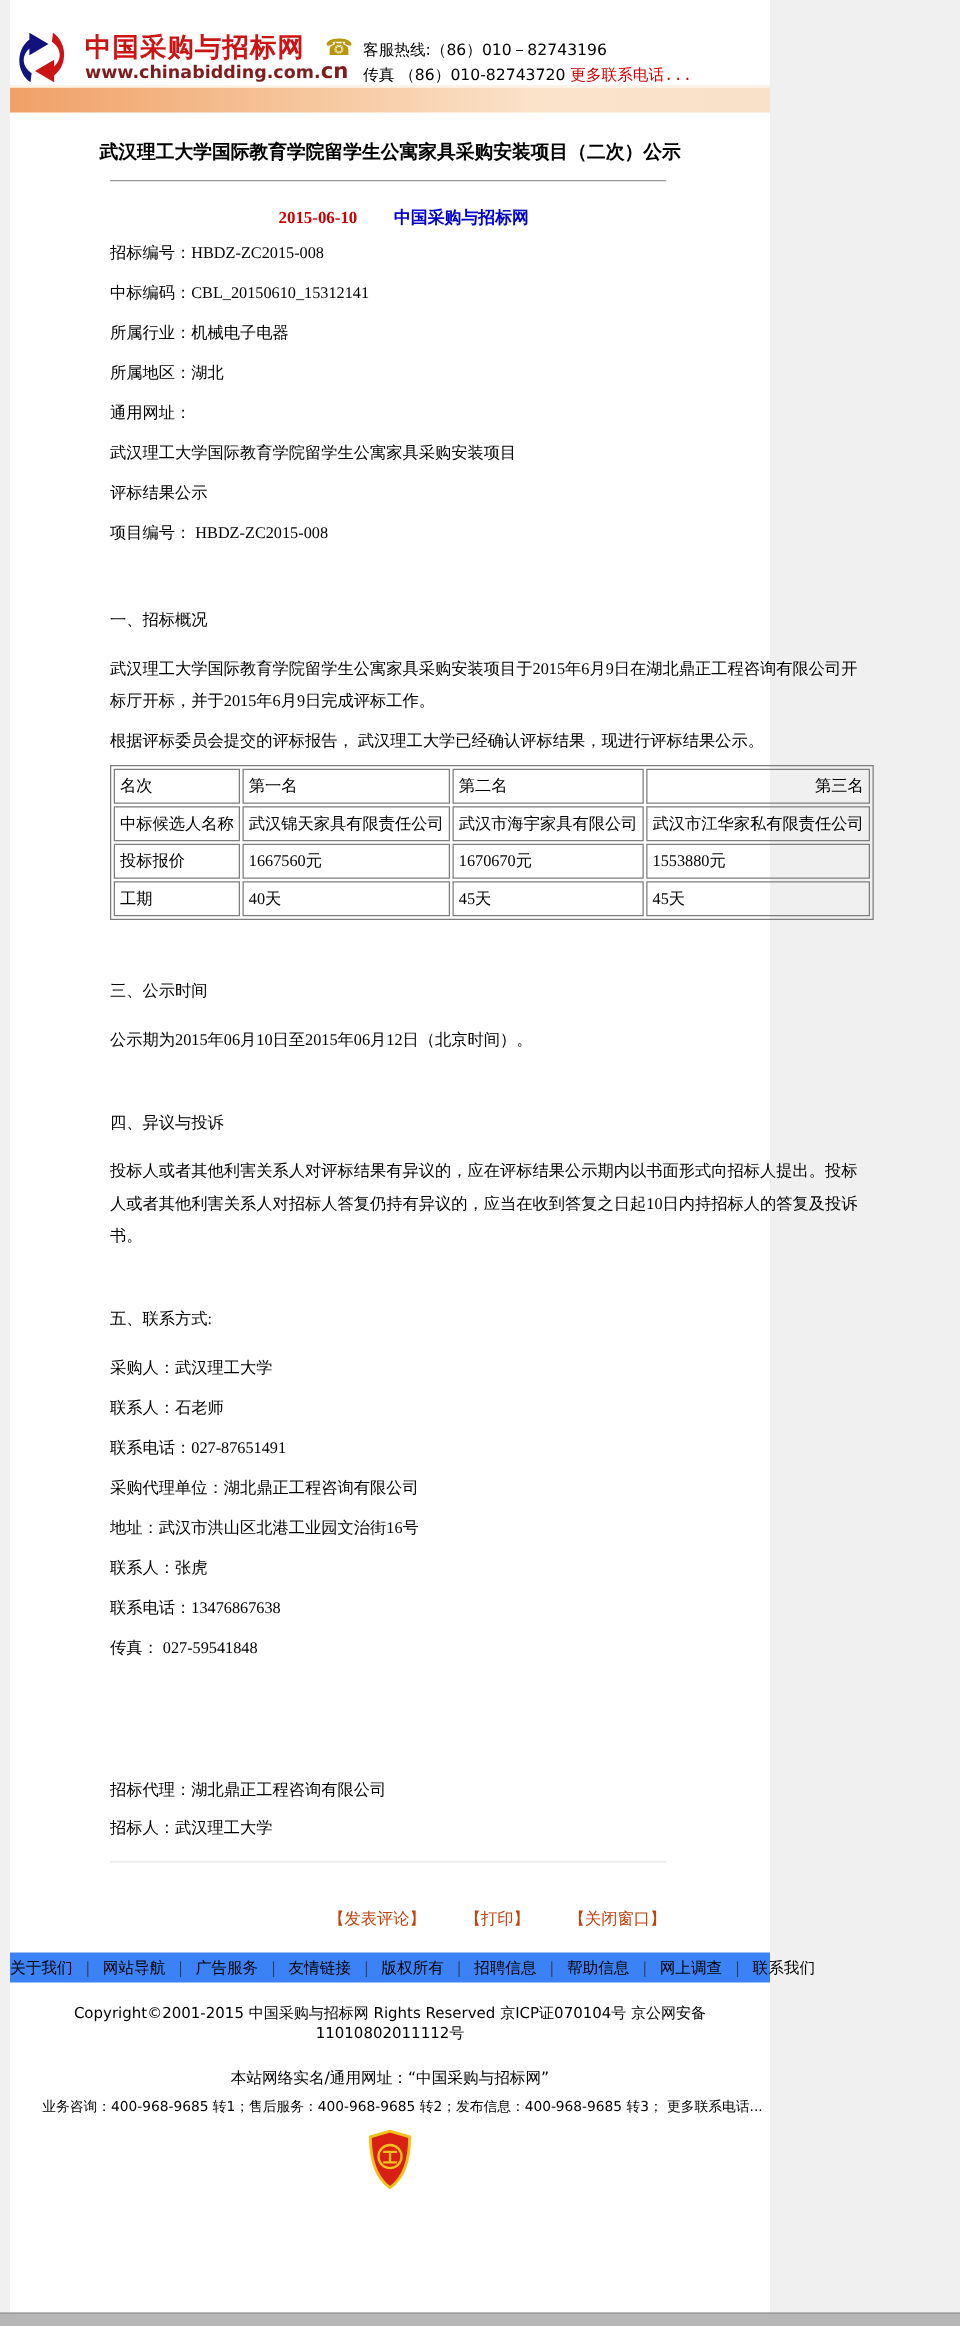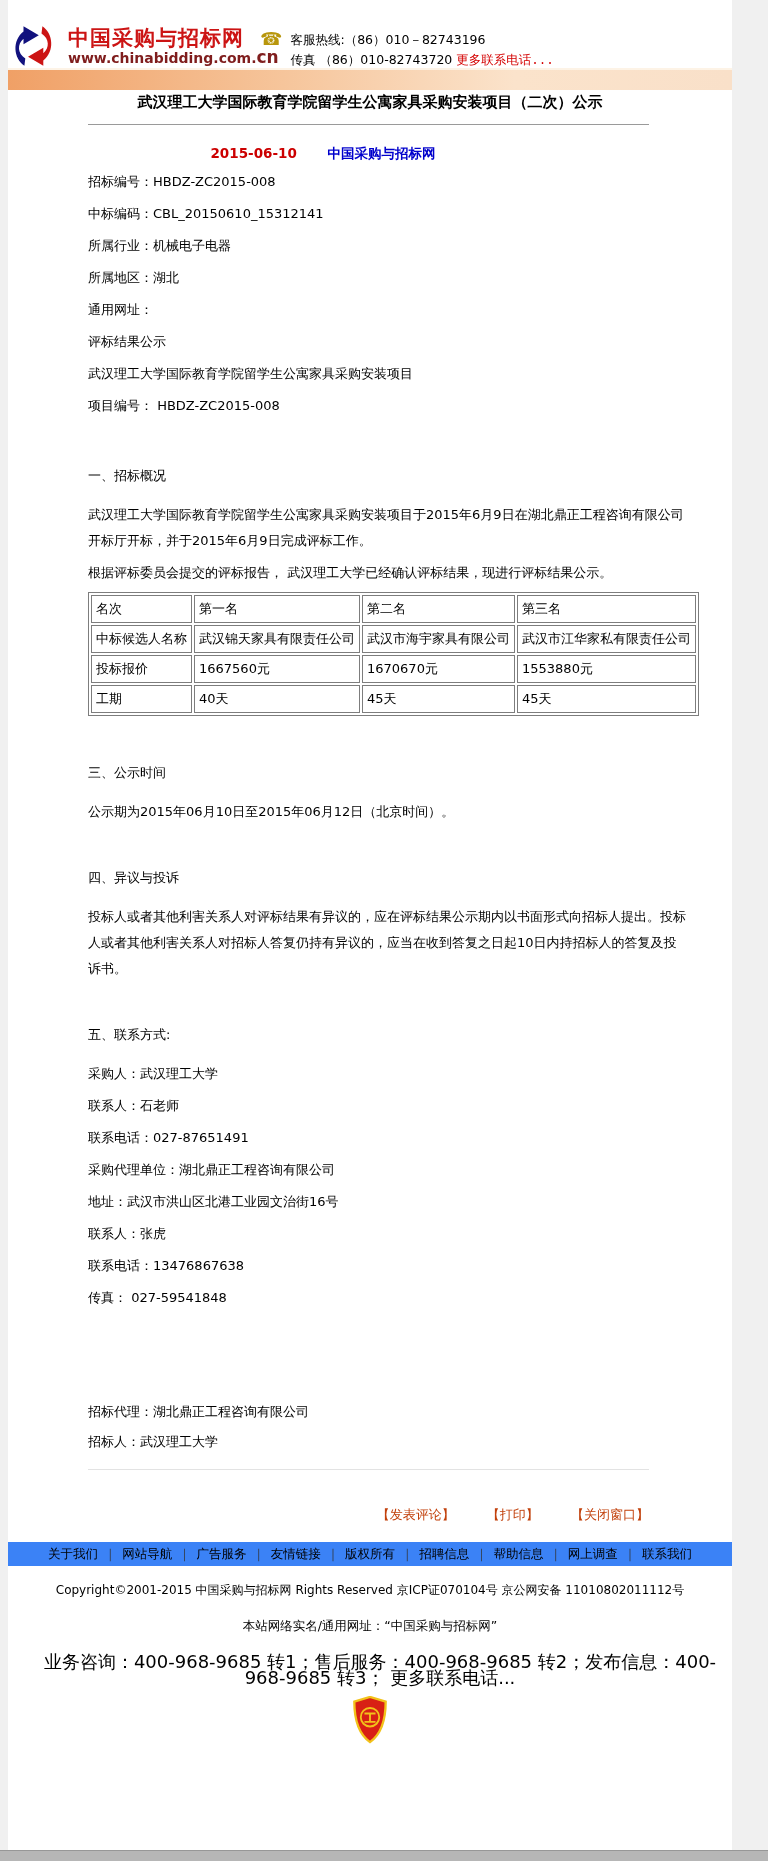--- a/index.html
+++ b/index.html
@@ -1,72 +1,72 @@
 <!DOCTYPE html>
 <html><head>
 <meta charset="utf-8">
 <style>
   html,body{margin:0;padding:0;}
   body{
     width:768px;height:1861px;position:relative;overflow:hidden;
     background:#f0f0f0;color:#000;
     font-family:"DejaVu Sans","Liberation Sans",sans-serif;
   }
-  .page{margin-left:8px;width:724px;height:100%;background:#fff;}
+  .page{margin-left:8px;width:608px;height:100%;background:#fff;}
 
   
   .site-header{position:relative;height:68px;background:#fff;}
   .logo{position:absolute;left:2px;top:24px;display:flex;align-items:center;cursor:pointer;}
   .logo svg{display:block;margin-right:4px;}
   .logo-cn{color:#cc1414;font-weight:bold;font-size:21px;letter-spacing:1px;line-height:22px;}
   .logo-url{color:#7f1d1d;font-weight:bold;font-size:14px;line-height:16px;}
   .logo-url .tld{font-size:17px;}
   .contact{position:absolute;left:252px;top:30px;display:flex;align-items:flex-start;font-size:12.5px;}
   .phone-icon{color:#b8960c;font-size:18px;line-height:18px;margin-right:8px;}
   .contact-line{line-height:20px;white-space:nowrap;}
   .red-link{color:#d40000;text-decoration:none;cursor:pointer;font-family:Liberation Mono, monospace;}
 
   
   .orange-bar{height:20px;border-top:2px solid #fdf3e6;
     background:linear-gradient(to right,#f0a066,#f6c59b 38%,#fbe3cb 70%,#f9e0c9);}
 
   
-  .article{padding-top:2px;}
+  .article{padding-top:22px;font-family:Liberation Serif, serif;}
   .title{text-align:center;font-size:15px;font-weight:bold;margin:0 40px 12px;line-height:20px;}
   .title-rule{border:none;border-top:1px solid #9a9a9a;margin:0 83px 0 80px;}
   .dateline{width:470px;margin:20px 0 6px 80px;text-align:center;font-size:13.5px;font-weight:bold;}
   .dateline .date{color:#cc0000;}
   .dateline .source{color:#0000cc;text-decoration:none;margin-left:26px;cursor:pointer;}
 
   .content{margin-left:80px;width:600px;font-size:13px;}
   .content p{margin:0 0 6px;line-height:26px;}
   h2.sec{font-size:13px;font-weight:normal;margin:40px 0 13px;line-height:26px;}
   h2.mt-xl{margin-top:44px;}
 
   .result-table{border-collapse:separate;border-spacing:2px;border:1px solid #7d7d7d;margin:2px 0 0;}
   .result-table td{border:1px solid #7d7d7d;padding:2px 4px;font-size:13px;height:22px;
     white-space:nowrap;overflow:hidden;}
-  .col0{width:92px;} .col1{width:158px;} .col2{width:144px;} .col3{width:174px;}
+  .col0{width:92px;} .col1{width:158px;} .col2{width:144px;} .col3{width:174px;text-align:right;}
 
   .agent-block{margin-top:88px;}
   .agent-block p{margin:0 0 4px;line-height:26px;}
 
   .end-rule{border:none;border-top:1px solid #e3e3e3;margin:14px 83px 0 80px;}
 
   .actions{margin:36px 83px 0 0;text-align:right;font-size:13px;}
   .actions a{color:#c2410c;text-decoration:none;margin-left:28px;cursor:pointer;}
 
   
   .footer-nav{margin-top:18px;height:24px;line-height:24px;background:#3b82f6;
     text-align:center;font-size:12.5px;white-space:nowrap;}
   .footer-nav a{color:#000;text-decoration:none;cursor:pointer;}
   .footer-nav .sep{margin:0 6px;color:#333;}
   .copyright{margin-top:16px;text-align:center;font-size:12px;line-height:16px;}
   .realname{margin-top:20px;text-align:center;font-size:12.5px;line-height:16px;}
-  .service{margin-top:20px;text-align:center;font-size:18px;line-height:16px;padding-left:20px;}
+  .service{margin-top:8px;text-align:center;font-size:11px;line-height:16px;padding-left:20px;}
   .badge{margin-top:10px;text-align:center;}
   .bottom-bar{position:absolute;left:0;bottom:0;width:768px;height:10px;
     background:#b6b6b6;border-top:1px solid #979797;}
 </style>
 </head>
 <body>
 
 <div class="page">
 
   <header class="site-header">
@@ -98,22 +98,22 @@
       <span class="date">2015-06-10</span>
       <a class="source">中国采购与招标网</a>
     </div>
 
     <div class="content">
       <p>招标编号：HBDZ-ZC2015-008</p>
       <p>中标编码：CBL_20150610_15312141</p>
       <p>所属行业：机械电子电器</p>
       <p>所属地区：湖北</p>
       <p>通用网址：</p>
+      <p>武汉理工大学国际教育学院留学生公寓家具采购安装项目</p>
       <p>评标结果公示</p>
-      <p>武汉理工大学国际教育学院留学生公寓家具采购安装项目</p>
       <p>项目编号：  HBDZ-ZC2015-008</p>
 
       <h2 class="sec mt-xl">一、招标概况</h2>
       <p>武汉理工大学国际教育学院留学生公寓家具采购安装项目于2015年6月9日在湖北鼎正工程咨询有限公司开标厅开标，并于2015年6月9日完成评标工作。</p>
       <p>根据评标委员会提交的评标报告， 武汉理工大学已经确认评标结果，现进行评标结果公示。</p>
 
       <table class="result-table">
         <tbody>
             <tr>
           <td class="col0">名次</td>

